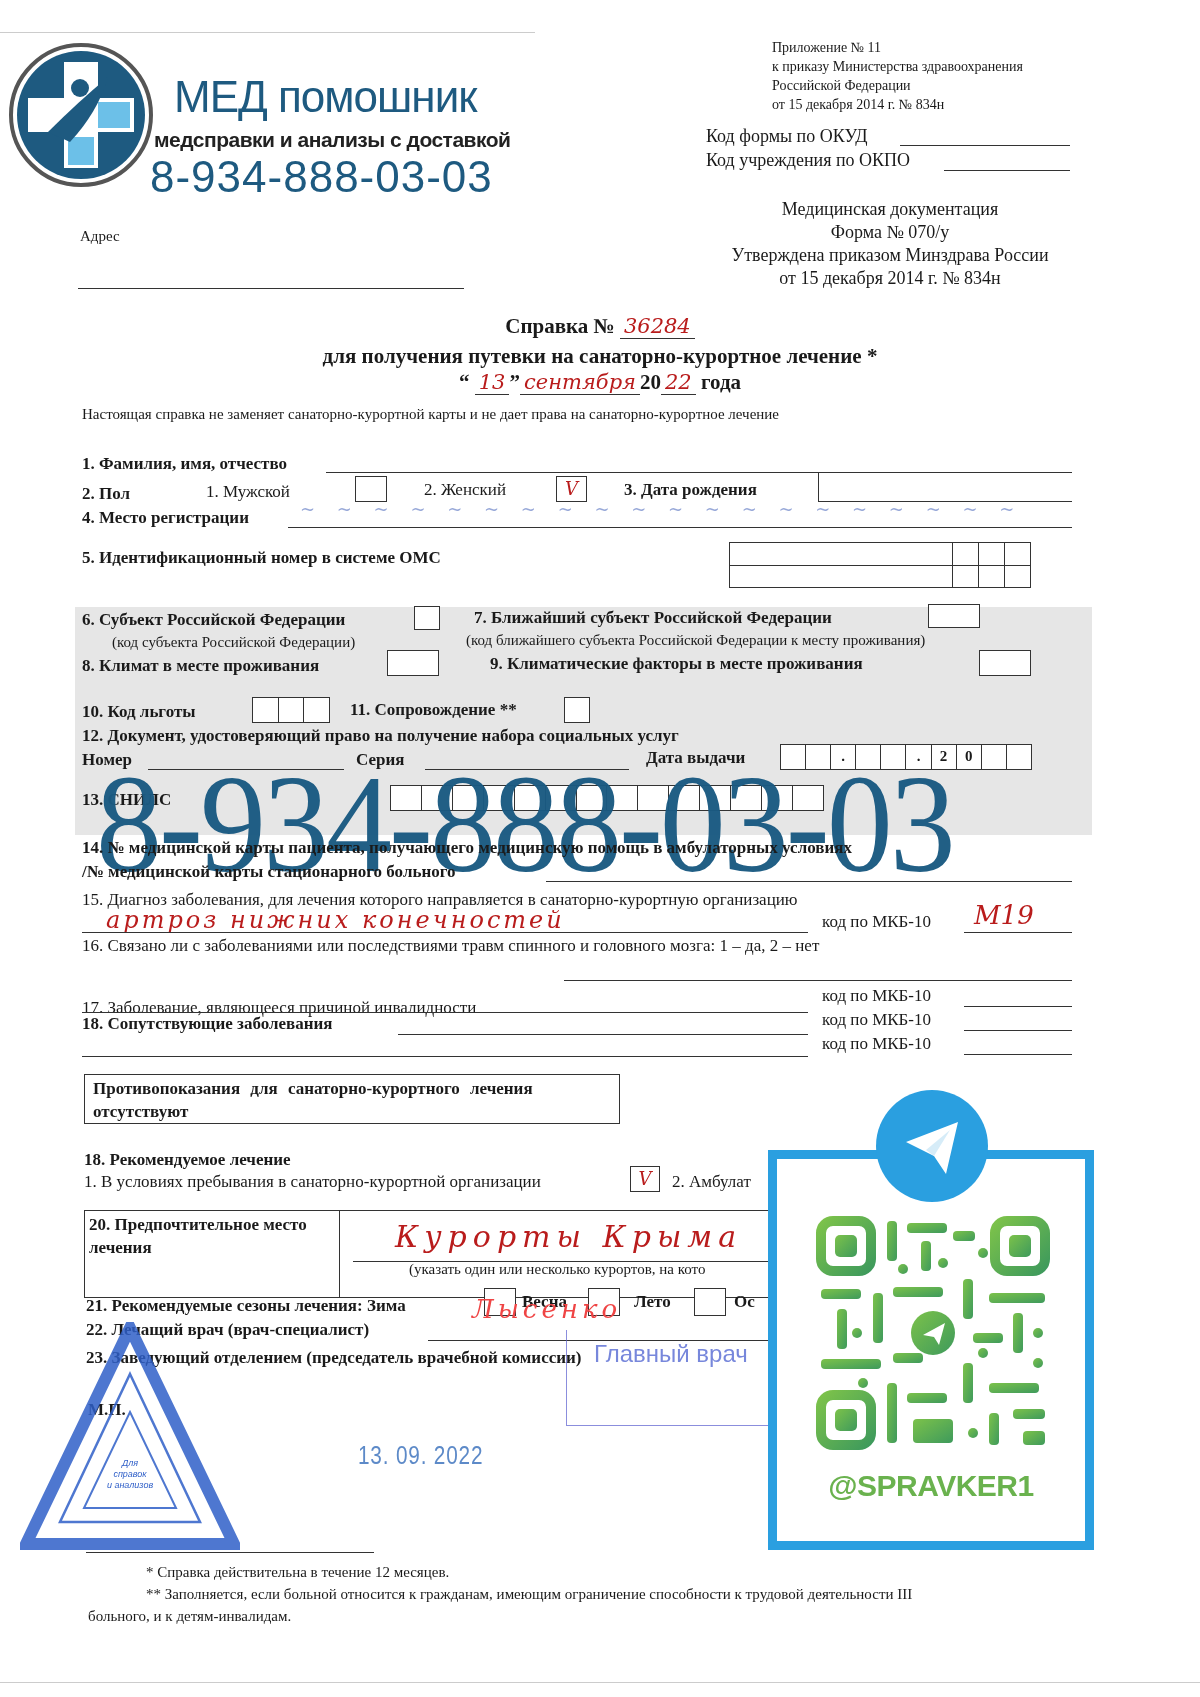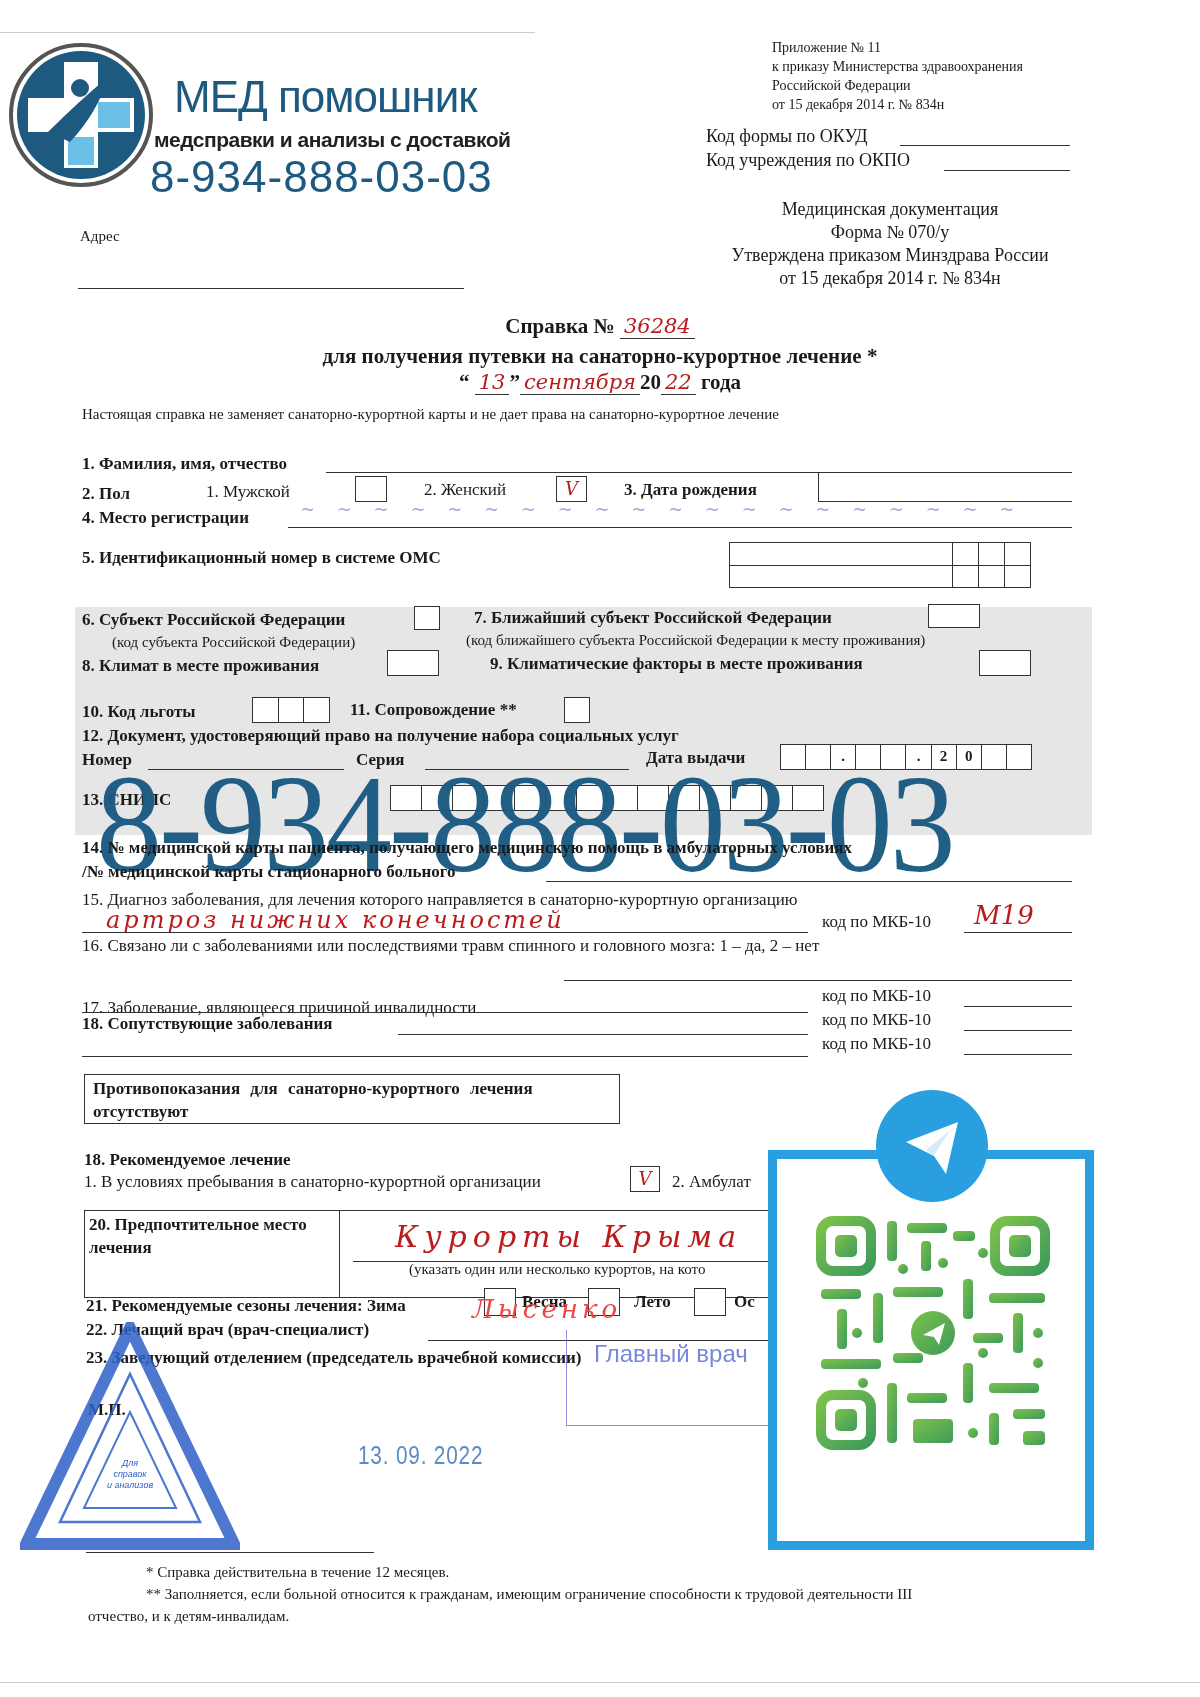--- a/index.html
+++ b/index.html
@@ -226,21 +226,21 @@
     <div>Для</div>
     <div>справок</div>
     <div>и анализов</div>
   </div>
 </div>
 <div class="abs sans" style="left:358px;top:1440px;font-size:26px;color:#5d8ac8;letter-spacing:1px;transform:scaleX(0.8);transform-origin:left;">13. 09. 2022</div>
 <div class="line" style="left:86px;top:1552px;width:288px;"></div>
 
 <div class="abs t15" style="left:146px;top:1564px;">* Справка действительна в течение 12 месяцев.</div>
 <div class="abs t15" style="left:146px;top:1586px;">** Заполняется, если больной относится к гражданам, имеющим ограничение способности к трудовой деятельности III</div>
-<div class="abs t15" style="left:88px;top:1608px;">отчество, и к детям-инвалидам.</div>
+<div class="abs t15" style="left:88px;top:1608px;">больного, и к детям-инвалидам.</div>
 <div class="abs" style="left:0;top:1682px;width:1200px;border-top:1px solid #ccc;"></div>
 
 <div class="abs" style="left:768px;top:1150px;width:326px;height:400px;border:9px solid #2a9fe0;background:#fff;">
   <div style="position:absolute;left:36px;top:54px;width:240px;height:240px;">
     <svg width="240" height="240" viewBox="0 0 240 240">
       <defs>
           <linearGradient id="qg" x1="0" y1="0" x2="1" y2="1">
             <stop offset="0" stop-color="#7cc24a"></stop>
             <stop offset="1" stop-color="#3e9a5c"></stop>
           </linearGradient>
@@ -283,19 +283,20 @@
           <circle cx="225" cy="150" r="5"></circle>
           <circle cx="225" cy="120" r="5"></circle>
         <circle cx="50" cy="170" r="5"></circle>
           <circle cx="170" cy="140" r="5"></circle>
           <circle cx="160" cy="220" r="5"></circle>
         <circle cx="120" cy="120" r="22"></circle>
       </g>
       <path d="M110 122 L132 110 L126 132 L121 124 Z" fill="#fff"></path>
     </svg>
   </div>
+  <div class="sans b" style="position:absolute;left:0;top:310px;width:100%;text-align:center;font-size:30px;color:#6ab24e;letter-spacing:-0.5px;">@SPRAVKER1</div>
 </div>
 <div class="abs" style="left:876px;top:1090px;width:112px;height:112px;border-radius:50%;background:#2a9fe0;">
   <svg width="112" height="112" viewBox="0 0 112 112">
     <path d="M30 52 L82 32 L70 84 L58 66 Z" fill="#fff"></path>
     <path d="M50 60 L74 40 L58 66 Z" fill="#d6ecf8"></path>
   </svg>
 </div>
 
 </body></html>

